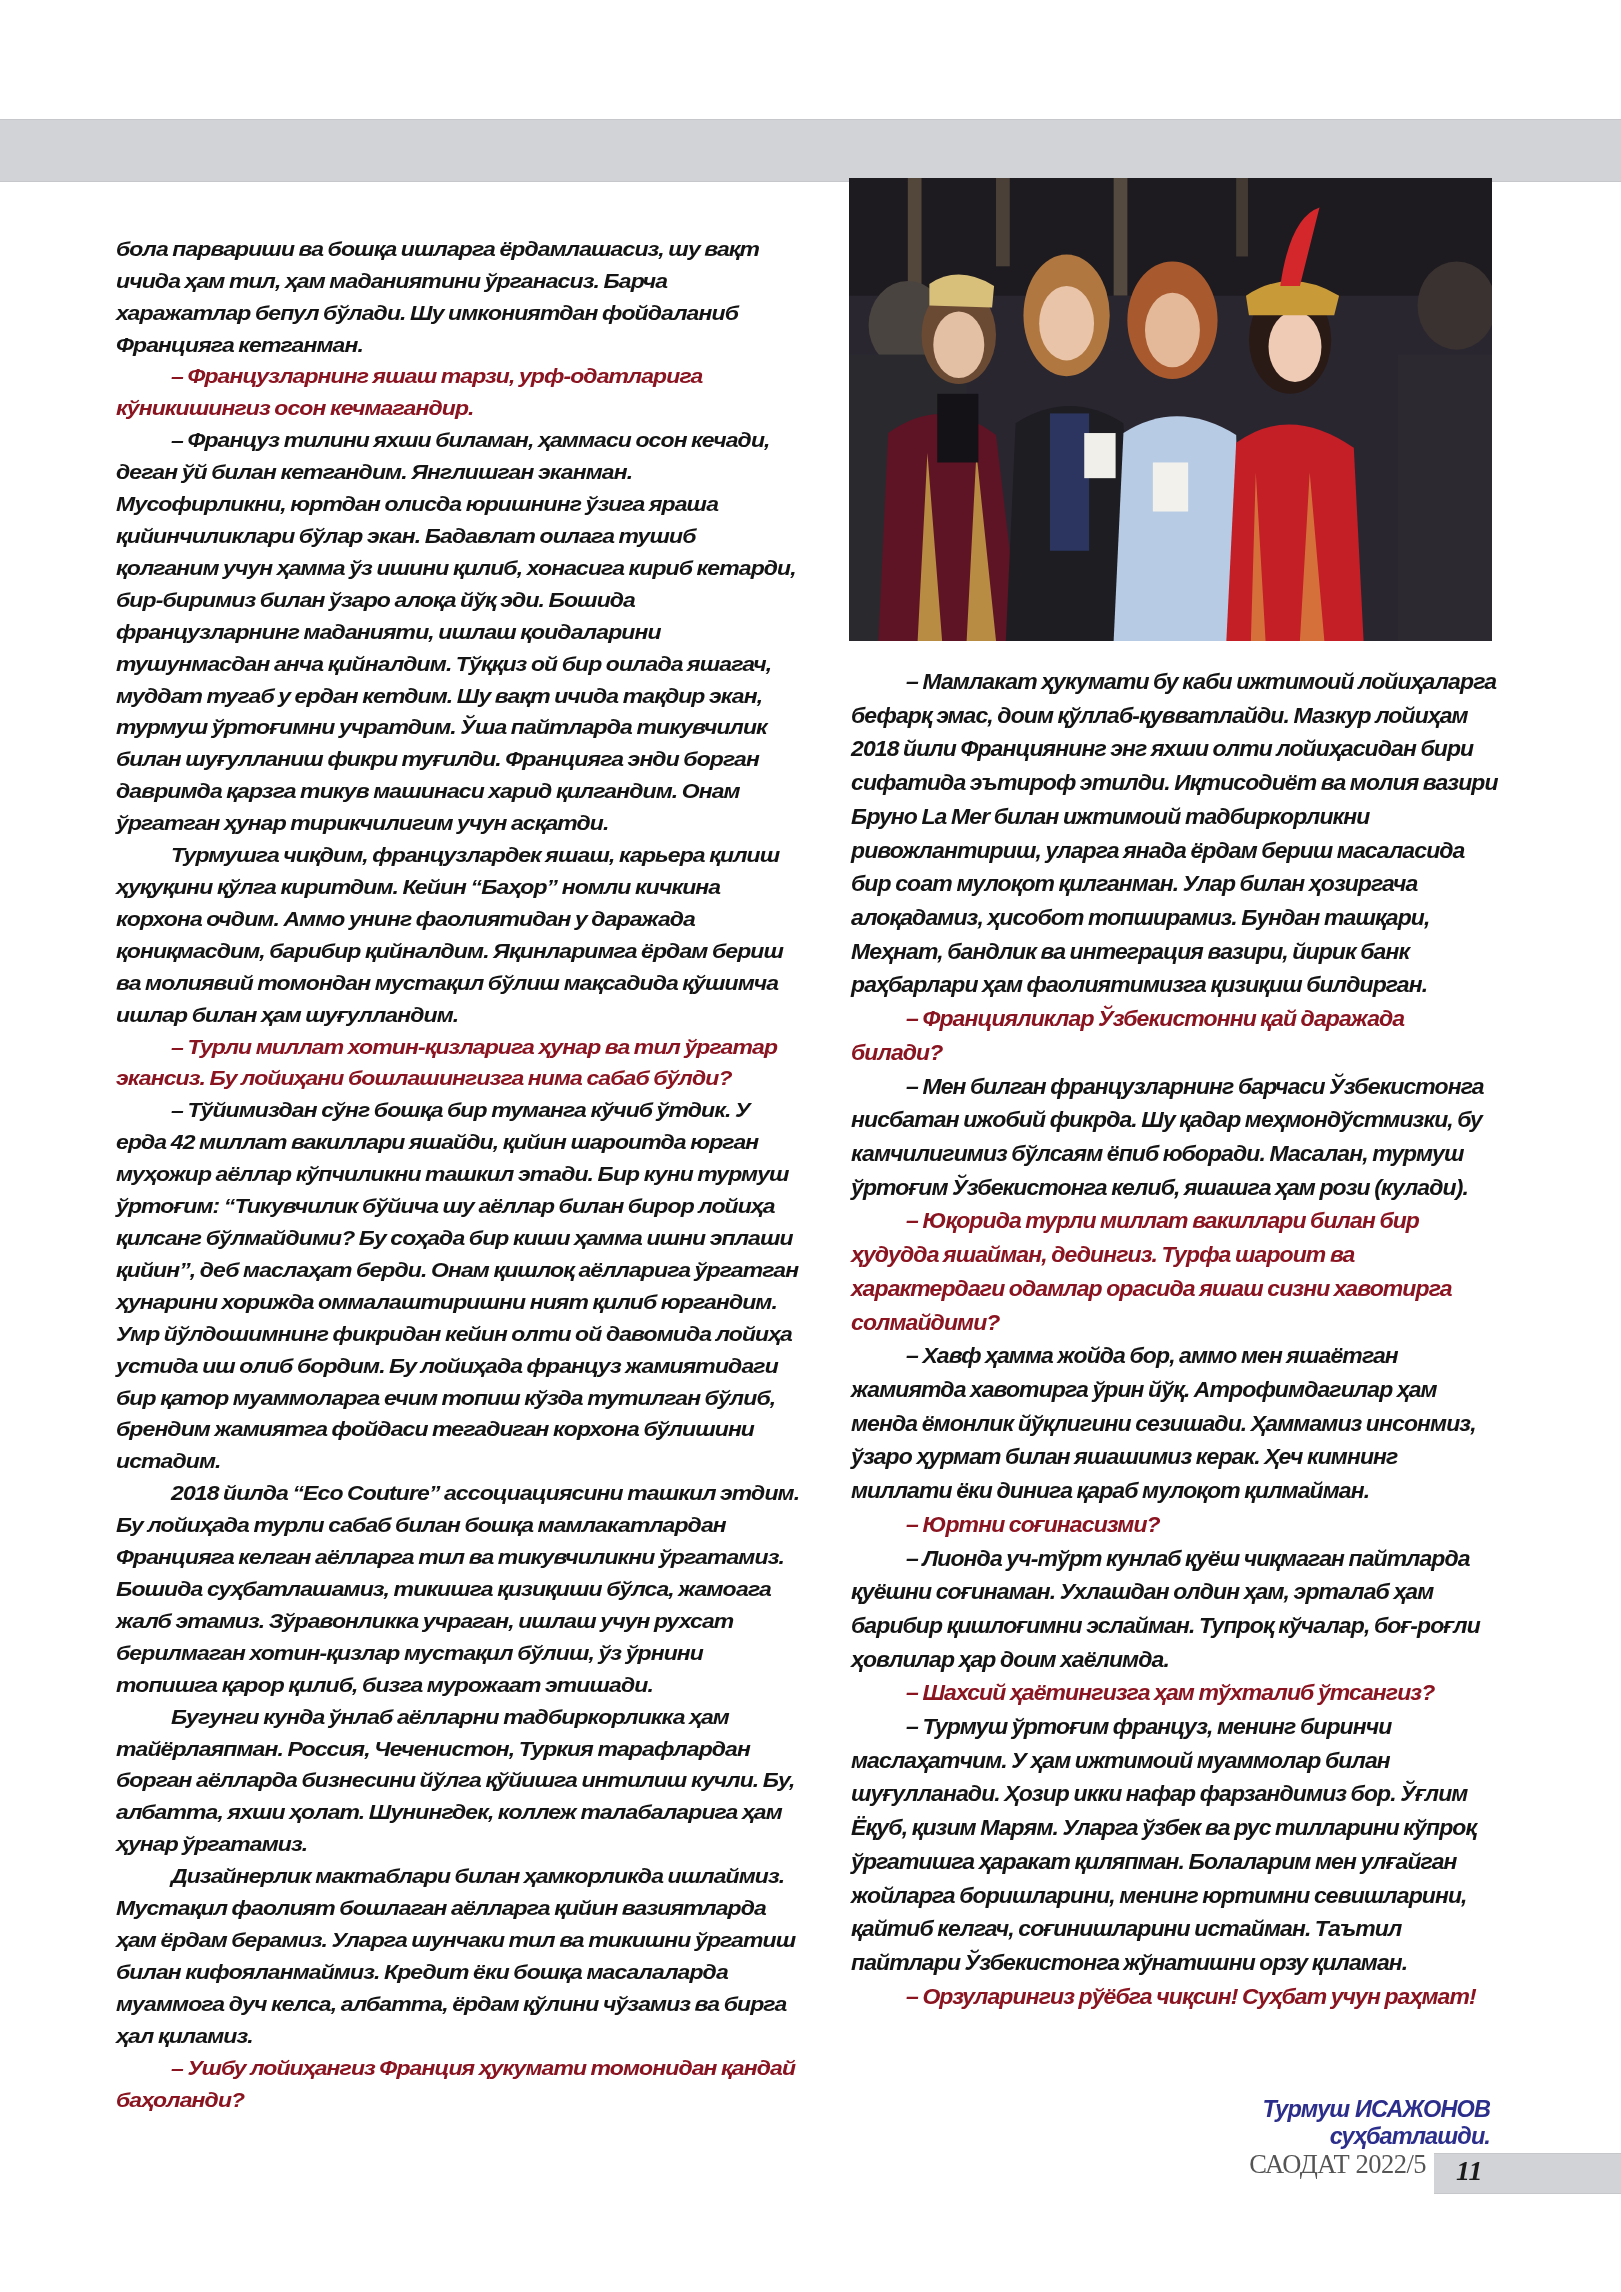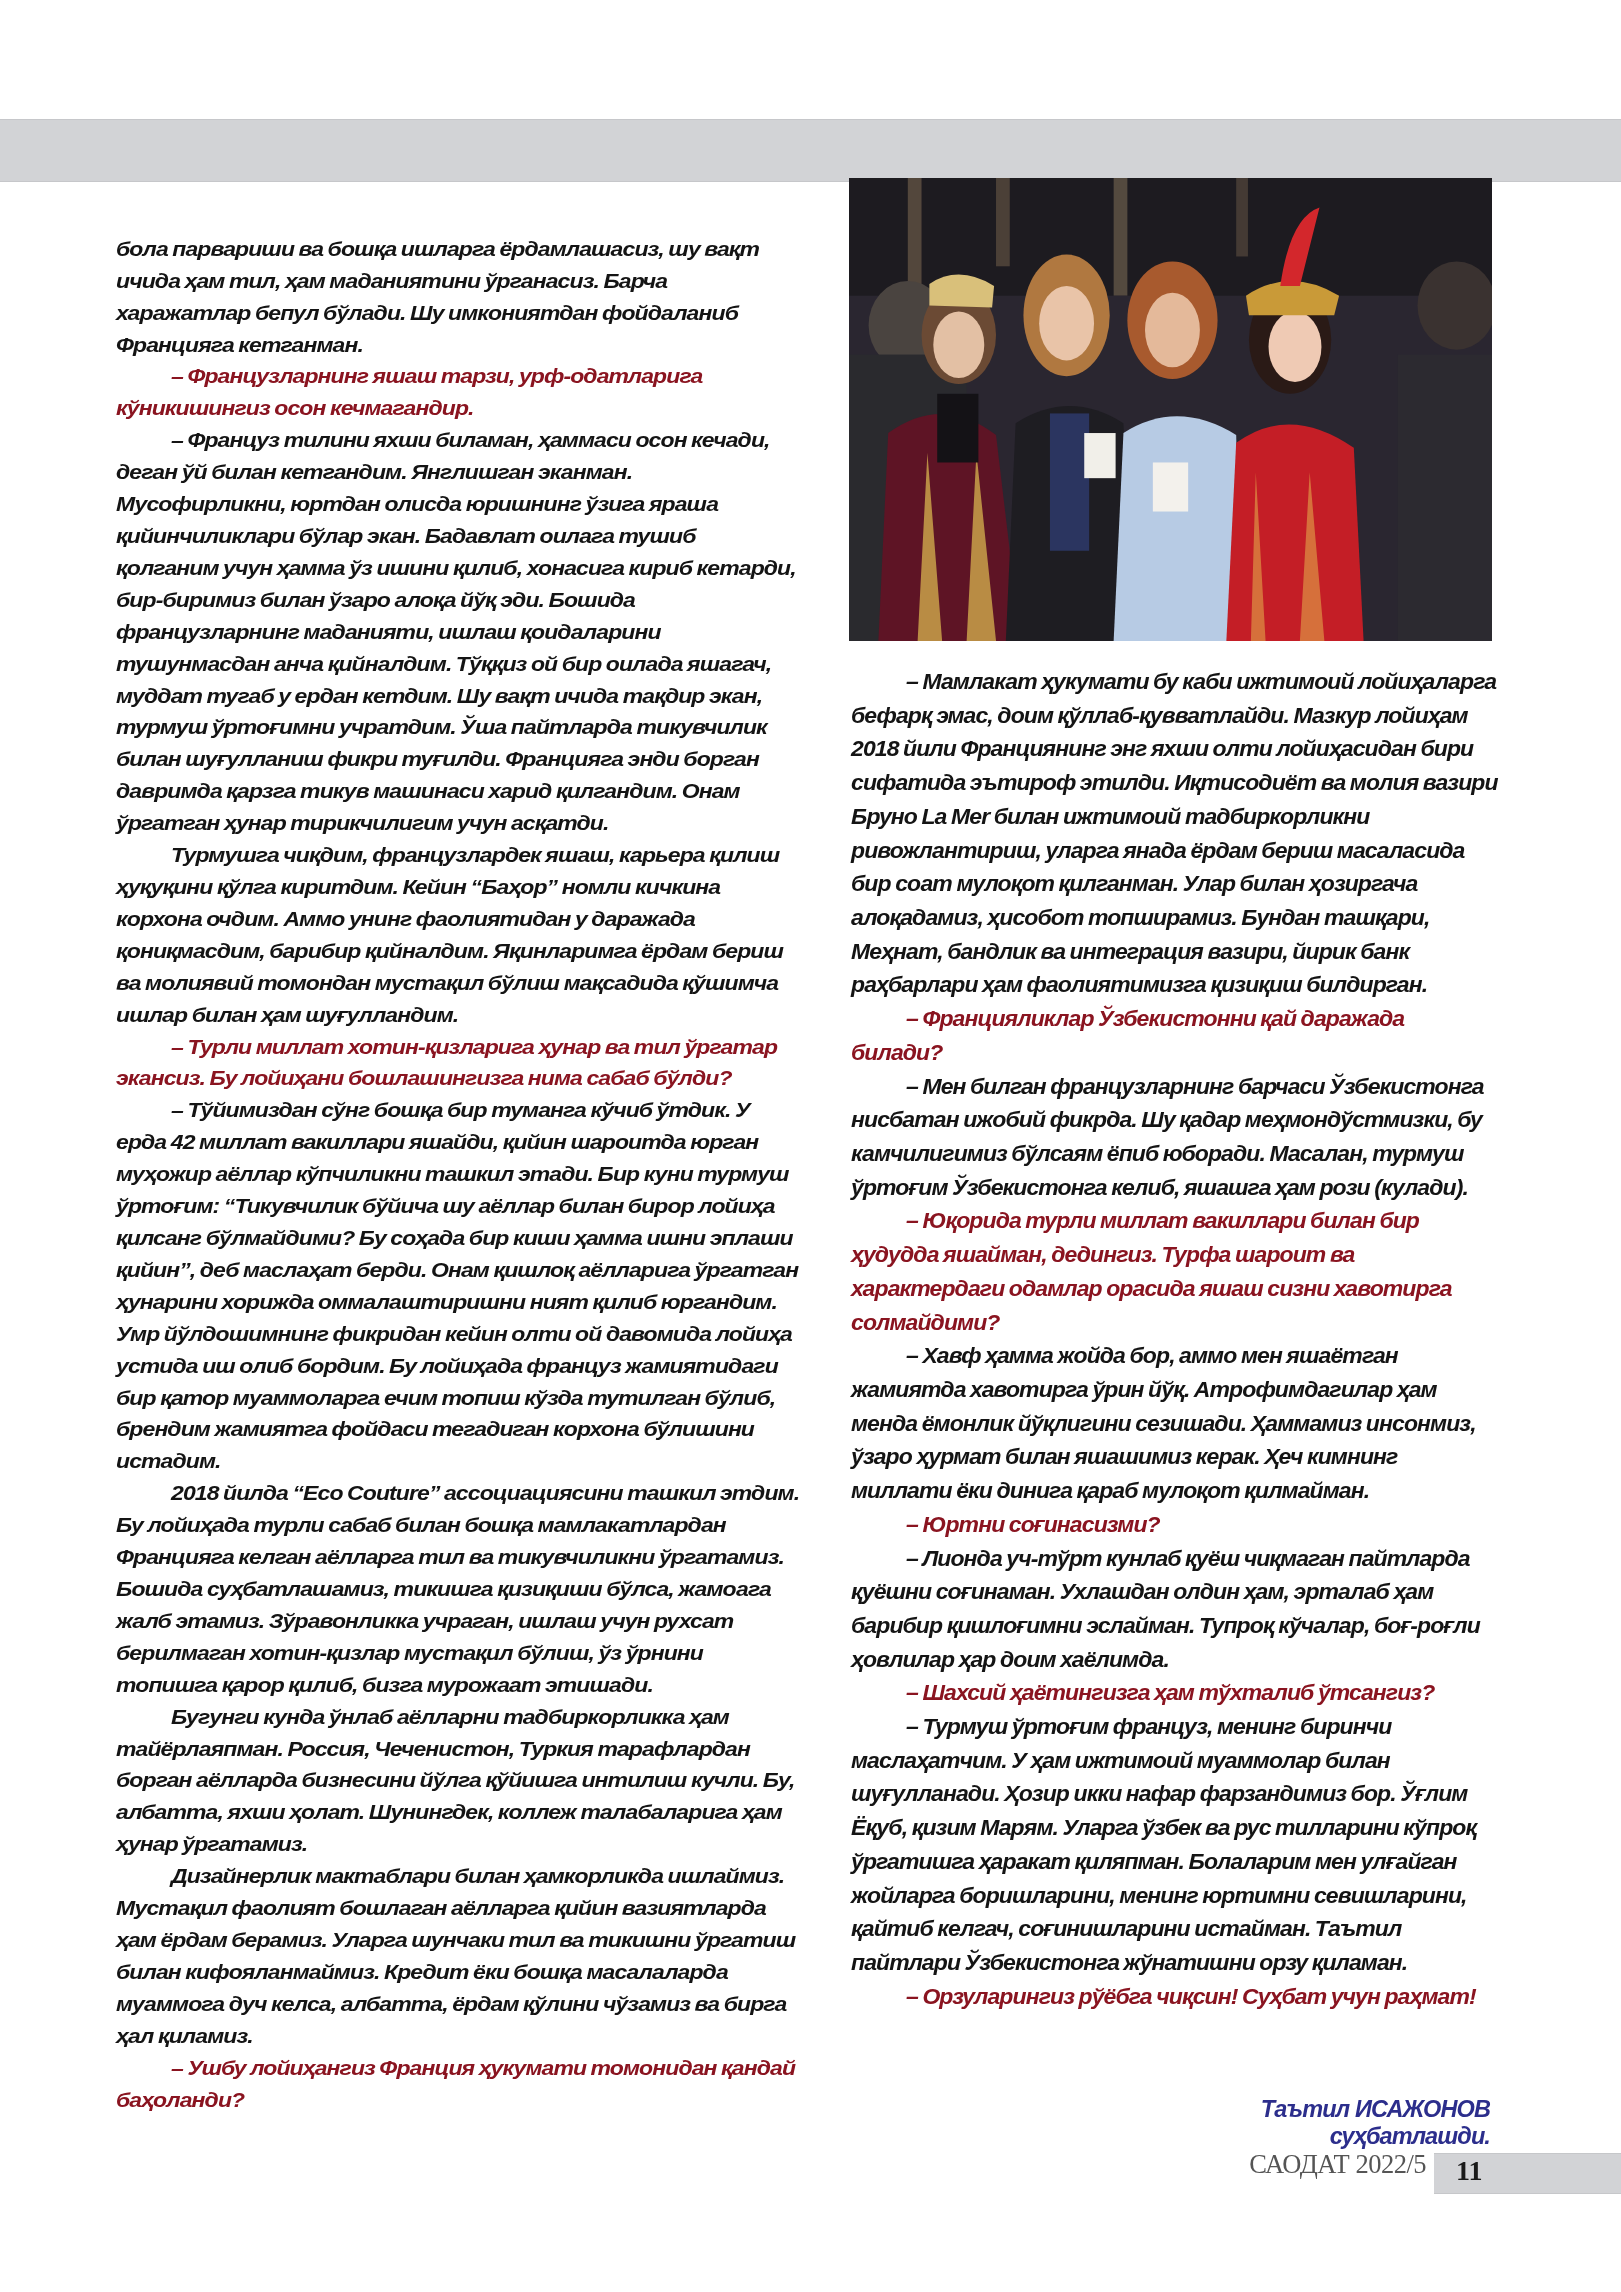--- a/index.html
+++ b/index.html
@@ -20,21 +20,21 @@
   .q { color: #8a1420; }
   .byline { position: absolute; left: 1098px; top: 2096px; width: 392px; text-align: right;
             font-style: italic; font-weight: bold; font-size: 23.5px; color: #2c2e8c;
             letter-spacing: -0.9px; }
   .footer-mag { position: absolute; left: 1142px; top: 2149px; width: 284px; text-align: right;
                 font-family: "Liberation Serif", serif; font-size: 26.5px; color: #555555;
                 letter-spacing: -0.5px; }
   .footer-num-box { position: absolute; left: 1434px; top: 2153px; width: 187px; height: 39px;
                     background: #d2d3d6; border-top: 1px solid #c6c7ca; border-bottom: 1px solid #c6c7ca; }
   .footer-num { position: absolute; left: 1456px; top: 2155px; font-family: "Liberation Serif", serif;
-                font-weight: bold; font-size: 28px; color: #1a1a1a; }
+                font-weight: bold; font-style: italic; font-size: 28px; color: #1a1a1a; }
 </style>
 </head>
 <body>
 
 <div class="top-band"></div>
 
 <div class="photo">
   <svg viewBox="0 0 656 472" preserveAspectRatio="none">
     <rect x="0" y="0" width="656" height="472" fill="#1d1b20"></rect>
     <rect x="60" y="0" width="14" height="110" fill="#6b5a48" opacity="0.7"></rect>
@@ -93,18 +93,18 @@
   <p class="indent">– Мен билган французларнинг барчаси Ўзбекистонга нисбатан ижобий фикрда. Шу қадар меҳмондўстмизки, бу камчилигимиз бўлсаям ёпиб юборади. Масалан, турмуш ўртоғим Ўзбекистонга келиб, яшашга ҳам рози (кулади).</p>
   <p class="indent q">– Юқорида турли миллат вакиллари билан бир ҳудудда яшайман, дедингиз. Турфа шароит ва характердаги одамлар орасида яшаш сизни хавотирга солмайдими?</p>
   <p class="indent">– Хавф ҳамма жойда бор, аммо мен яшаётган жамиятда хавотирга ўрин йўқ. Атрофимдагилар ҳам менда ёмонлик йўқлигини сезишади. Ҳаммамиз инсонмиз, ўзаро ҳурмат билан яшашимиз керак. Ҳеч кимнинг миллати ёки динига қараб мулоқот қилмайман.</p>
   <p class="indent q">– Юртни соғинасизми?</p>
   <p class="indent">– Лионда уч-тўрт кунлаб қуёш чиқмаган пайтларда қуёшни соғинаман. Ухлашдан олдин ҳам, эрталаб ҳам барибир қишлоғимни эслайман. Тупроқ  кўчалар, боғ-роғли ҳовлилар ҳар доим хаёлимда.</p>
   <p class="indent q">–     Шахсий ҳаётингизга ҳам тўхталиб ўтсангиз?</p>
   <p class="indent">–   Турмуш ўртоғим француз, менинг биринчи маслаҳатчим. У ҳам ижтимоий муаммолар билан шуғулланади. Ҳозир икки нафар фарзандимиз бор. Ўғлим Ёқуб, қизим Марям. Уларга ўзбек ва рус тилларини кўпроқ ўргатишга ҳаракат қиляпман. Болаларим мен улғайган жойларга боришларини, менинг юртимни севишларини, қайтиб келгач, соғинишларини истайман. Таътил пайтлари Ўзбекистонга жўнатишни орзу қиламан.</p>
   <p class="indent q">–     Орзуларингиз рўёбга чиқсин!  Суҳбат учун раҳмат!</p>
 </div>
 
-<div class="byline">Таътил ИСАЖОНОВ суҳбатлашди.</div>
+<div class="byline">Турмуш ИСАЖОНОВ суҳбатлашди.</div>
 
 <div class="footer-mag">САОДАТ 2022/5</div>
 <div class="footer-num-box"></div>
 <div class="footer-num">11</div>
 
 
 </body></html>

